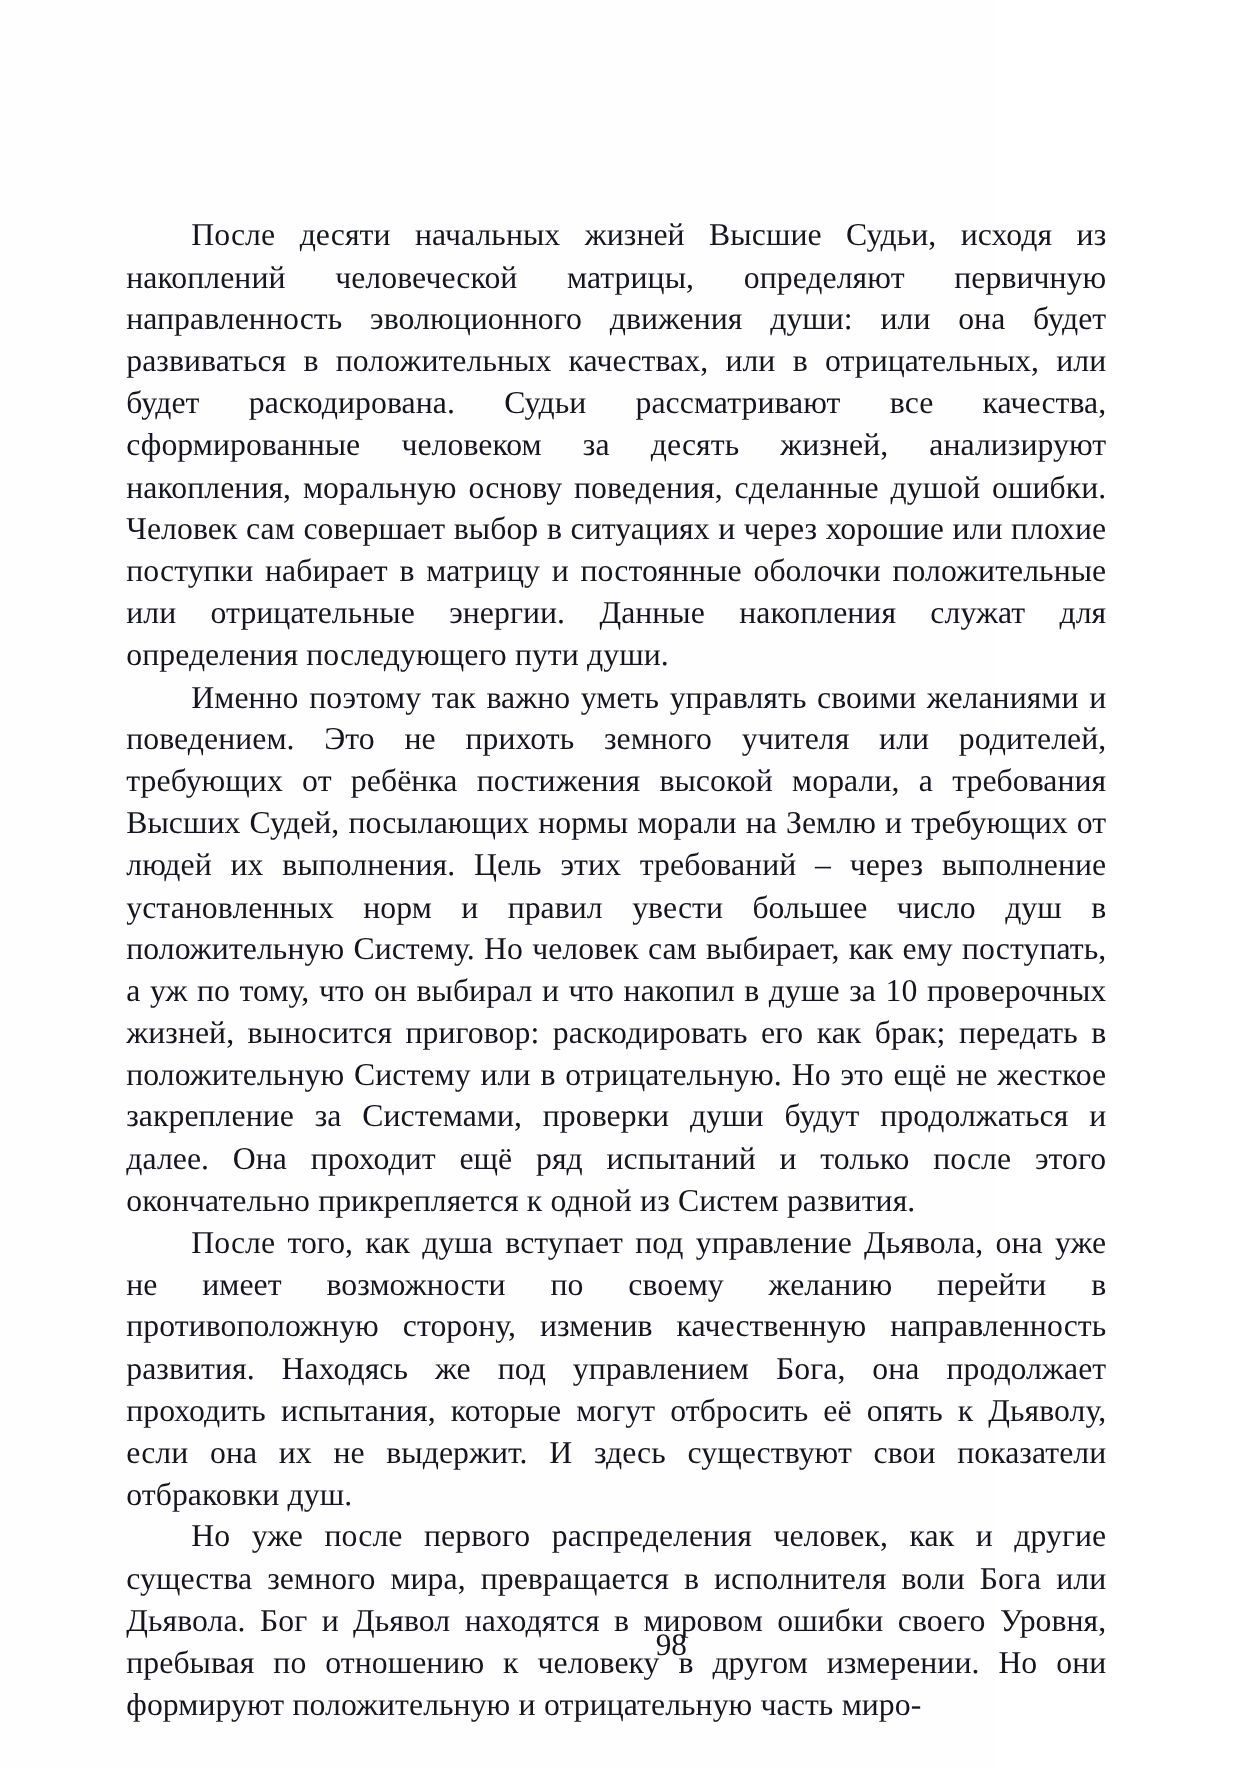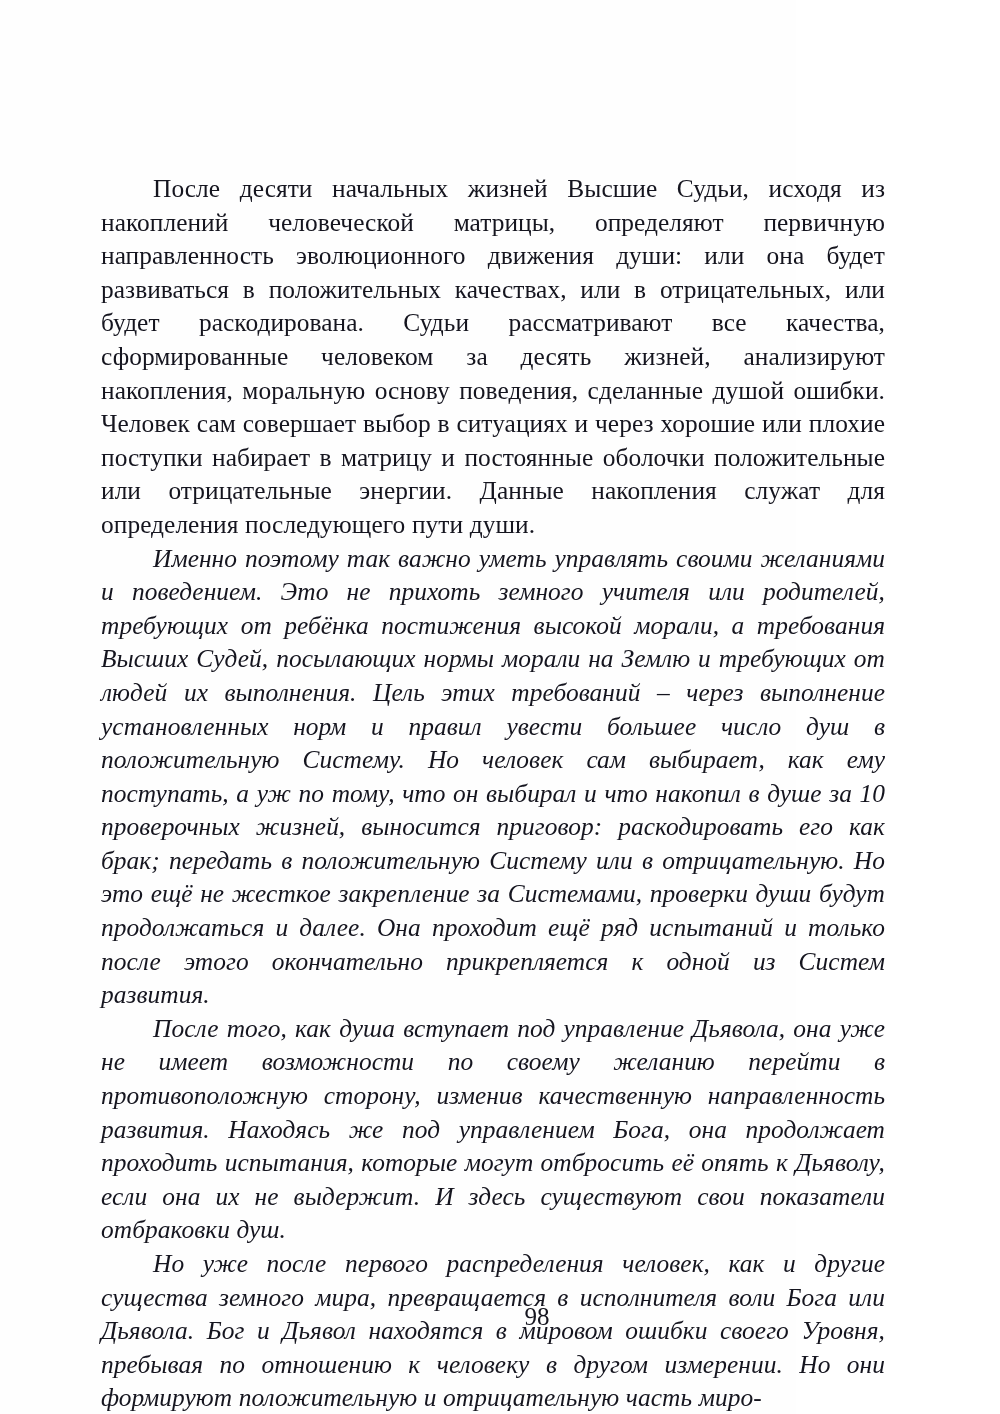--- a/index.html
+++ b/index.html
@@ -38,21 +38,20 @@
     font-size: 25.4px;
     line-height: 33.6px;
     letter-spacing: 0.05px;
     word-spacing: 0.2px;
     color: #15151f;
     hyphens: manual;
   }
 
   .para + .para {
     margin-top: 0;
-    font-style: italic;
   }
 
   
   .para,
   .page-number {
     -webkit-font-smoothing: antialiased;
     text-rendering: optimizeLegibility;
   }
 
   .page-number {

